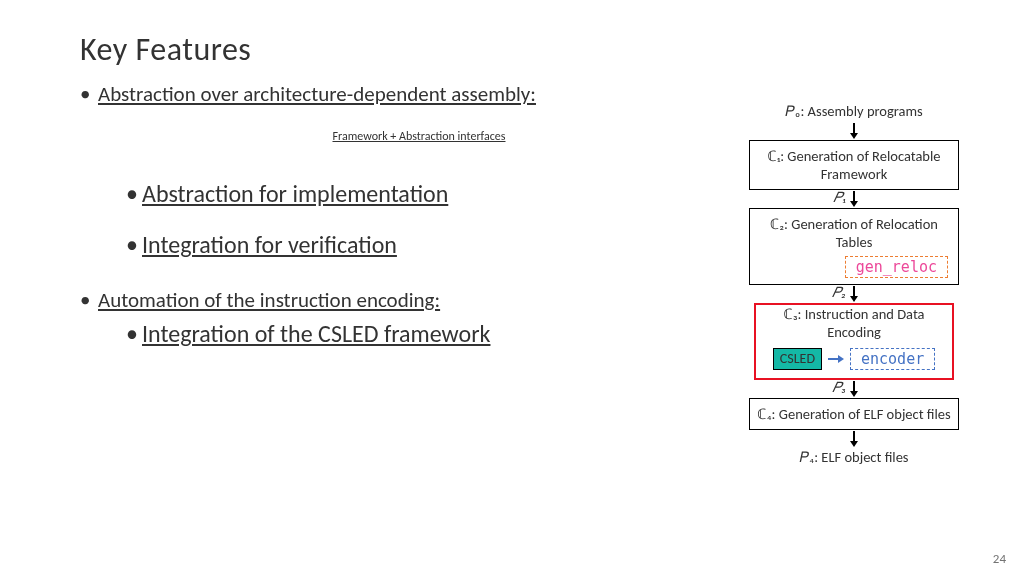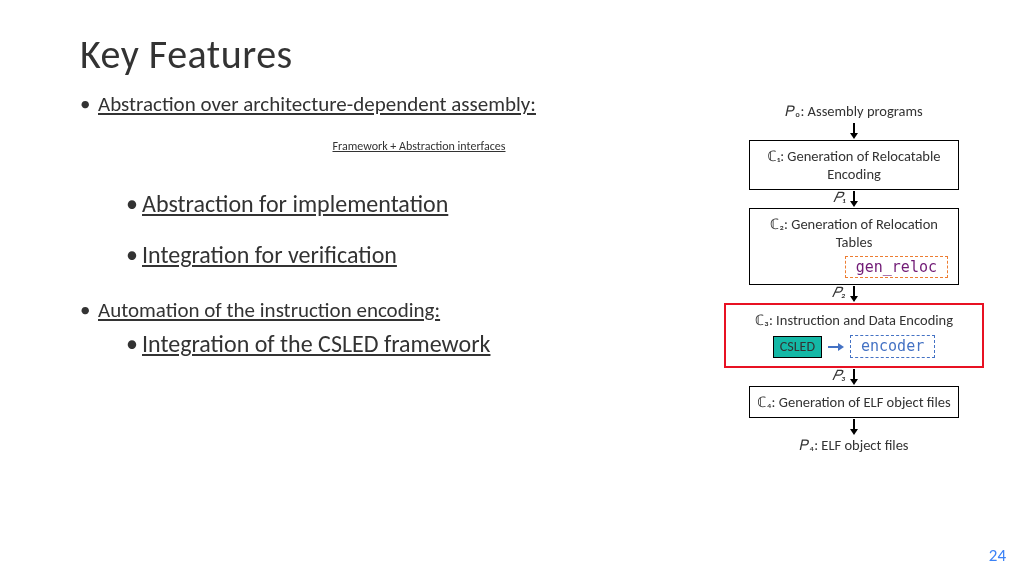--- a/index.html
+++ b/index.html
@@ -1,52 +1,52 @@
 <!DOCTYPE html>
 <html><head>
 <meta charset="utf-8">
 <style>
   * { box-sizing: border-box; margin: 0; padding: 0; }
   html, body { width: 1024px; height: 576px; font-family: "Segoe UI", Calibri, Arial, sans-serif; color: #333; background: #fff; position: relative; }
   .slide { width: 1024px; height: 576px; position: relative; padding: 30px 0 0 80px; }
-  .title { font-size: 40px; font-weight: 300; color: #333; margin-bottom: 12px; letter-spacing: 0.5px; }
+  .title { font-size: 32px; font-weight: 300; color: #333; margin-bottom: 12px; letter-spacing: 0.5px; }
   .content { display: flex; }
   .left { width: 620px; }
   .right { position: absolute; top: 70px; right: 40px; width: 260px; }
   ul { list-style: none; }
   .lvl1 > li { font-size: 21px; margin-bottom: 10px; position: relative; padding-left: 18px; text-decoration: underline; }
   .lvl1 > li::before { content: "•"; position: absolute; left: 0; top: 0; font-size: 21px; }
   .lvl1 > li.spaced { margin-top: 28px; }
   .subheading { font-size: 12px; text-align: center; margin: 22px 0 36px 40px; }
   .lvl2 { margin-left: 28px; margin-top: 6px; }
   .lvl2 > li { font-size: 24px; margin-bottom: 22px; position: relative; padding-left: 16px; }
   .lvl2 > li::before { content: "•"; position: absolute; left: 0; top: 0; }
   .lvl2b > li { margin-bottom: 6px; }
 
   
   .diagram { display: flex; flex-direction: column; align-items: center; font-size: 14px; margin-top: 32px; }
   .node-text { font-size: 14.5px; margin: 0 0 2px 0; }
   .box { border: 1px solid #000; width: 210px; padding: 6px 6px 6px 6px; text-align: center; font-size: 14.5px; line-height: 1.25; position: relative; background: #fff; }
-  .box-highlight { border: 2.5px solid #e81123; width: 260px; padding: 6px 8px 8px 8px; }
+  .box-highlight { border: 2.5px solid #e81123; width: 200px; padding: 0 8px 8px 8px; }
   .arrow-line { width: 1.5px; height: 10px; background: #000; }
   .arrow-head { width: 0; height: 0; border-left: 4px solid transparent; border-right: 4px solid transparent; border-top: 6px solid #000; }
   .arrow-wrap { display: flex; align-items: center; justify-content: center; height: 18px; position: relative; width: 100%; }
   .arrow-label { position: absolute; right: calc(50% + 8px); top: -1px; font-size: 14px; font-style: italic; }
 
   .dashed-box { border: 1.5px dashed; padding: 1px 10px; font-family: "Consolas", monospace; font-size: 15px; display: inline-block; background: #fff; }
-  .orange { border-color: #ed7d31; color: #701a75; }
+  .orange { border-color: #ed7d31; color: #ec4899; }
   .blue   { border-color: #4472c4; color: #4472c4; }
   .gen-reloc-wrap { text-align: right; margin-top: 4px; padding-right: 4px; }
   .csled-row { display: flex; align-items: center; justify-content: center; gap: 6px; margin-top: 6px; }
   .csled-box { border: 1.2px solid #000; padding: 1px 6px; font-size: 14px; background: #14b8a6; }
   .harrow { display: flex; align-items: center; }
   .harrow-line { width: 10px; height: 1.5px; background: #4472c4; }
   .harrow-head { width: 0; height: 0; border-top: 4px solid transparent; border-bottom: 4px solid transparent; border-left: 6px solid #4472c4; }
 
-  .page-num { position: absolute; right: 18px; bottom: 10px; font-size: 17px; color: #3b82f6; }
+  .page-num { position: absolute; right: 18px; bottom: 10px; font-size: 13px; color: #737373; }
 </style>
 </head>
 <body>
 
 <div class="slide">
   <div class="title">Key Features</div>
 
   <div class="content">
     <div class="left">
       <ul class="lvl1">
@@ -71,21 +71,21 @@
       <div class="diagram">
 
         <div class="node-text">𝑃₀: Assembly programs</div>
         <div class="arrow-wrap">
           <div style="display:flex;flex-direction:column;align-items:center;">
               <div class="arrow-line"></div>
               <div class="arrow-head"></div>
             </div>
         </div>
 
-        <div class="box">ℂ₁: Generation of Relocatable Encoding</div>
+        <div class="box">ℂ₁: Generation of Relocatable Framework</div>
         <div class="arrow-wrap">
           <span class="arrow-label">𝑃₁</span>
           <div style="display:flex;flex-direction:column;align-items:center;">
               <div class="arrow-line"></div>
               <div class="arrow-head"></div>
             </div>
         </div>
 
         <div class="box">
           <span>ℂ₂: Generation of Relocation Tables</span>

